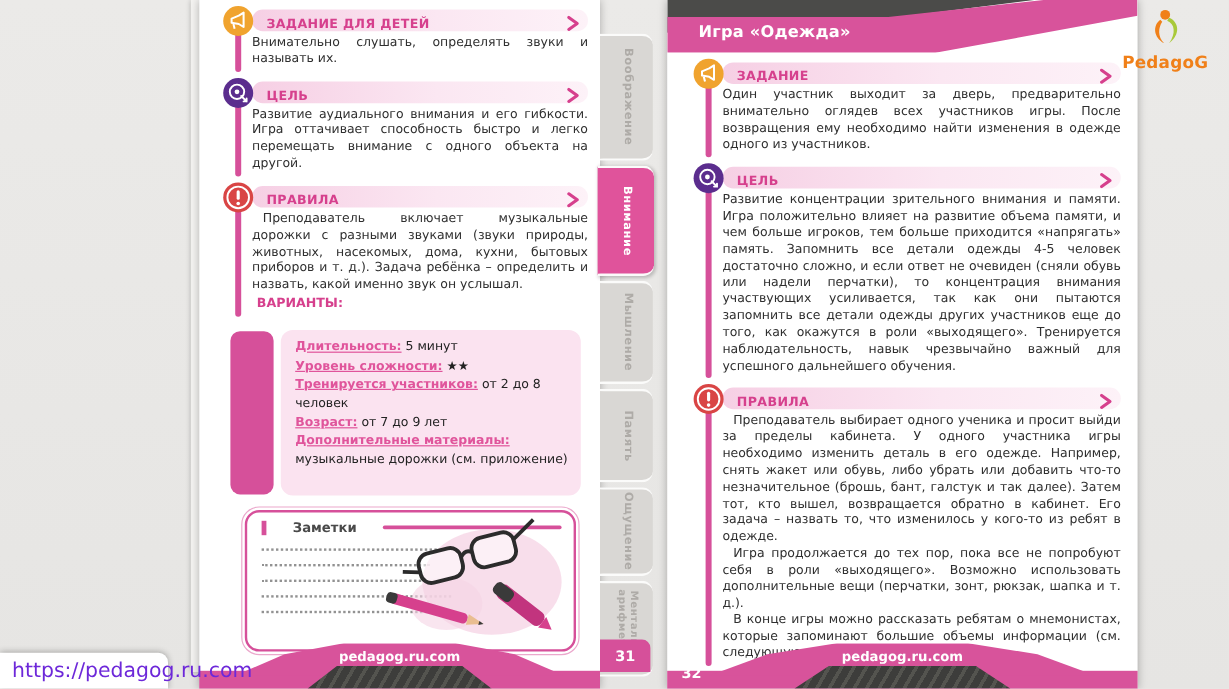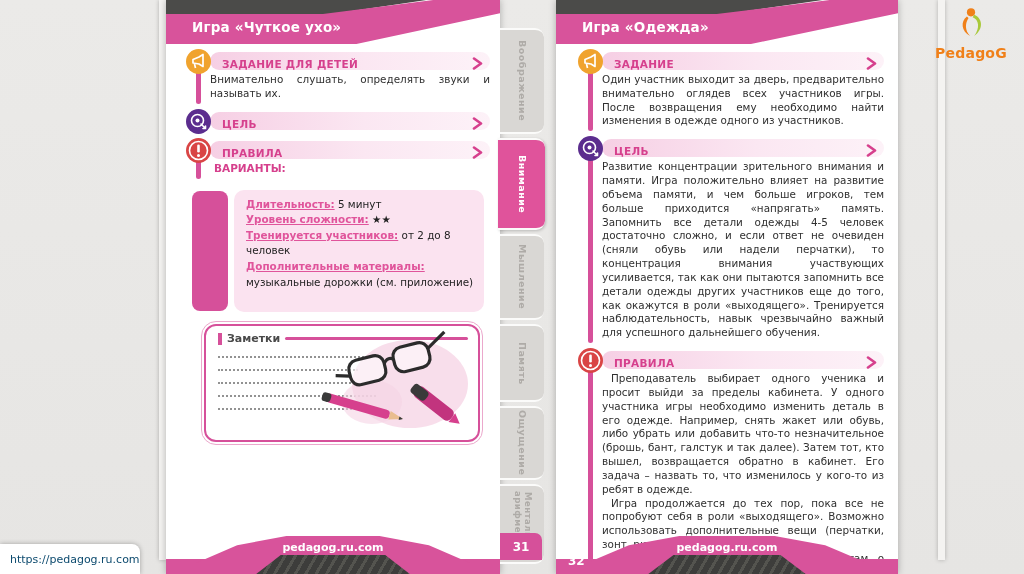--- a/index.html
+++ b/index.html
@@ -7,21 +7,21 @@
   body { font-family:"DejaVu Sans", sans-serif; background:#e9e8e6; position:relative; }
 
   .stage { position:absolute; inset:0; background:linear-gradient(180deg,#ebeae8,#e6e5e3); }
 
   .page-edge { position:absolute; top:0; bottom:14px; width:7px; background:#f4f3f1; box-shadow:0 0 4px rgba(0,0,0,.25); }
   .edge-l { left:159px; }
   .edge-r { left:938px; }
 
   .page { position:absolute; top:0; height:574px; background:#ffffff; box-shadow:0 0 7px rgba(0,0,0,.28); }
   .page-left  { left:166px; width:334px; }
-  .page-right { left:556px; width:342px; }
+  .page-right { left:556px; width:392px; }
 
   
   .hdr { position:relative; height:44px; }
   .hdr-dark { position:absolute; inset:0; background:#4b4b49;
     clip-path:polygon(0 0, 78% 0, 46% 36%, 10% 36%, 0 62%); }
   .hdr-pink { position:absolute; inset:0; background:#d8539b;
     clip-path:polygon(0 32%, 47% 32%, 80% 0, 100% 0, 100% 30%, 57% 100%, 0 100%); }
   .hdr-title { position:absolute; left:26px; top:19px; z-index:3; color:#fff;
     font-size:13.5px; font-weight:bold; letter-spacing:.2px; }
 
@@ -46,21 +46,21 @@
     border-radius:10px; padding:7px 10px 22px 12px; }
   .infobox::before { content:""; position:absolute; left:-42px; top:1px; bottom:1px; width:36px;
     background:#d6509a; border-radius:8px; }
   .info-row { font-size:10.4px; line-height:1.5; color:#222; }
   .info-label { color:#e0549b; font-weight:bold; text-decoration:underline; }
 
   
   .notes { position:relative; margin:4px 10px 0 16px; height:118px; background:#fff;
     border:2.5px solid #d6509a; border-radius:12px; outline:1px solid #eba8cc; outline-offset:2px;
     padding:6px 10px 4px 12px; }
-  .notes-head { display:flex; align-items:center; gap:5px; }
+  .notes-head { display:flex; align-items:center; gap:22px; }
   .notes-ticks { width:4px; height:12px; border-left:2px solid #d6509a; border-right:2px solid #d6509a; }
   .notes-title { font-size:11px; font-weight:bold; color:#4a4a4a; }
   .notes-rule { flex:1; height:3px; background:#d6509a; border-radius:2px; }
   .dotline { border-bottom:2px dotted #929292; height:13px; }
   .notes-art { position:absolute; right:0px; top:0px; z-index:1; }
 
   
   .pfooter { position:absolute; left:0; right:0; bottom:0; height:52px; pointer-events:none; }
   .fbase { position:absolute; left:0; right:0; bottom:0; height:15px; background:#d8539b; }
   .fbanner { position:absolute; left:9%; right:9%; bottom:11px; height:27px; background:#d8539b;
@@ -93,36 +93,31 @@
     display:flex; align-items:center; justify-content:center; }
 
   
   .logo { position:absolute; right:12px; top:5px; width:82px; text-align:center; }
   .logo-text { color:#f08019; font-weight:bold; font-size:14px; letter-spacing:.2px; }
 
   
   .statusbar { position:absolute; left:0; bottom:0; width:140px; height:30px; background:#fff;
     border-radius:0 8px 0 0; box-shadow:0 0 5px rgba(0,0,0,.3);
     display:flex; align-items:center; padding-left:10px; }
-  .statusbar span { color:#0c4a6e; font-size:11px; }
+  .statusbar span { color:#6d28d9; font-size:17px; }
 </style>
 </head>
 <body>
 
 <div class="stage">
 
   <div class="page-edge edge-l"></div>
   <div class="page-edge edge-r"></div>
 
   <div class="page page-left">
-    <div class="hdr">
-      <div class="hdr-dark"></div>
-      <div class="hdr-pink"></div>
-      <div class="hdr-title">Игра «Чуткое ухо»</div>
-    </div>
 
     <div class="content-l">
 
       <div class="section">
         <div class="sec-bar"></div>
         <div class="sec-icon">
           <svg width="27" height="27" viewBox="0 0 27 27">
             <circle cx="13.5" cy="13.5" r="12.5" fill="#f0a32e"></circle>
             <g stroke="#fff" stroke-width="1.7" fill="none" stroke-linejoin="round">
               <path d="M8 15 L8 11.5 L14 9 L18 6.5 L18 18.5 L14 16 Z"></path>
@@ -152,20 +147,21 @@
           </svg>
         </div>
         <div class="sec-head">
           <span class="sec-title">ЦЕЛЬ</span>
           <span class="chev">
             <svg width="11" height="13" viewBox="0 0 11 13">
                 <polyline points="2,1.5 9,6.5 2,11.5" fill="none" stroke="#d6408d" stroke-width="2.6" stroke-linecap="round" stroke-linejoin="round"></polyline>
               </svg>
           </span>
         </div>
+        <div class="sec-body">Развитие аудиального внимания и его гибкости. Игра оттачивает способность быстро и легко перемещать внимание с одного объекта на другой.</div>
       </div>
 
       <div class="section">
         <div class="sec-bar"></div>
         <div class="sec-icon">
           <svg width="27" height="27" viewBox="0 0 27 27">
             <circle cx="13.5" cy="13.5" r="12.5" fill="#d94545"></circle>
             <circle cx="13.5" cy="13.5" r="9" fill="none" stroke="#fff" stroke-width="1.6"></circle>
             <rect x="12.2" y="7.5" width="2.6" height="8" rx="1.3" fill="#fff"></rect>
             <circle cx="13.5" cy="18.6" r="1.5" fill="#fff"></circle>
@@ -173,28 +169,30 @@
         </div>
         <div class="sec-head">
           <span class="sec-title">ПРАВИЛА</span>
           <span class="chev">
             <svg width="11" height="13" viewBox="0 0 11 13">
                 <polyline points="2,1.5 9,6.5 2,11.5" fill="none" stroke="#d6408d" stroke-width="2.6" stroke-linecap="round" stroke-linejoin="round"></polyline>
               </svg>
           </span>
         </div>
         <div class="sec-body">
+          <p>Преподаватель включает музыкальные дорожки с разными звуками (звуки природы, животных, насекомых, дома, кухни, бытовых приборов и т. д.). Задача ребёнка – определить и назвать, какой именно звук он услышал.</p>
           <div class="variants-label">ВАРИАНТЫ:</div>
         </div>
       </div>
 
       <div class="infobox">
         <div class="info-row"><span class="info-label">Длительность:</span> <span>5 минут</span></div>
         <div class="info-row"><span class="info-label">Уровень сложности:</span> <span>★★</span></div>
         <div class="info-row"><span class="info-label">Тренируется участников:</span> <span>от 2 до 8 человек</span></div>
+        <div class="info-row"><span class="info-label">Возраст:</span> <span>от 7 до 9 лет</span></div>
         <div class="info-row"><span class="info-label">Дополнительные материалы:</span> <span>музыкальные дорожки (см. приложение)</span></div>
       </div>
 
       <div class="notes">
         <div class="notes-head">
           <span class="notes-ticks"></span>
           <span class="notes-title">Заметки</span>
           <span class="notes-rule"></span>
         </div>
         <div class="dotline" style="width:60%"></div>

